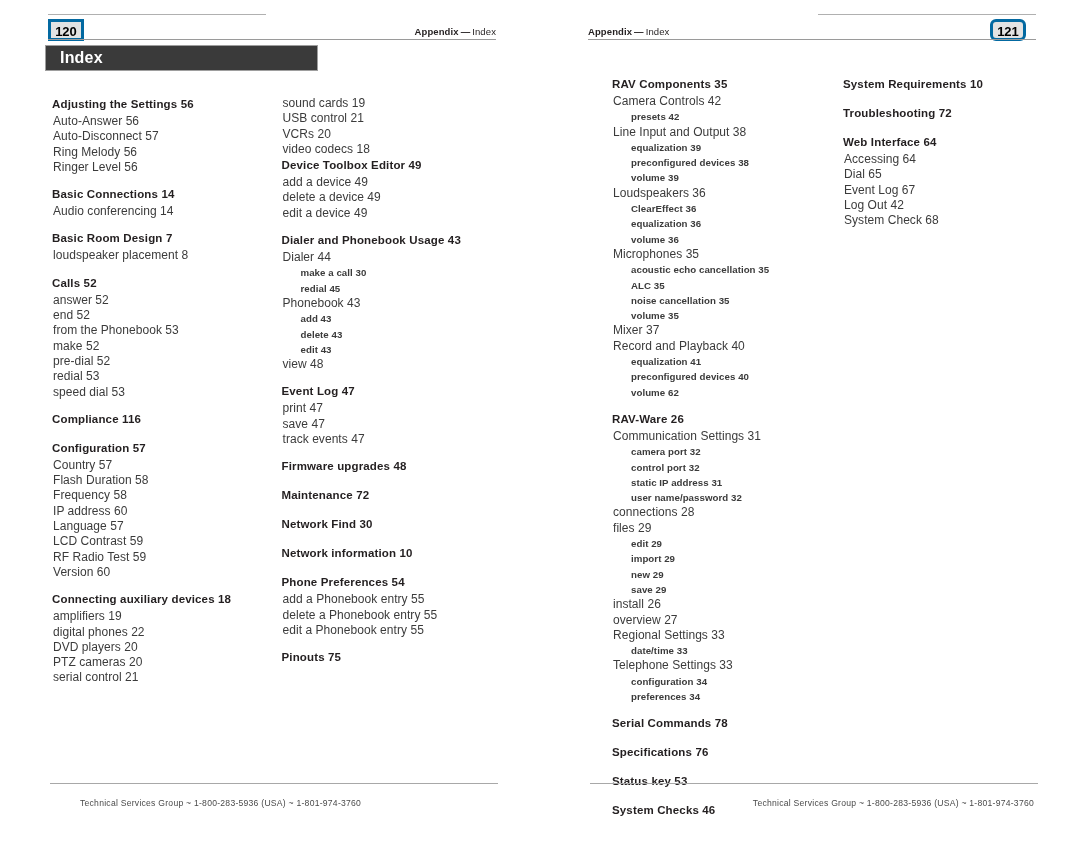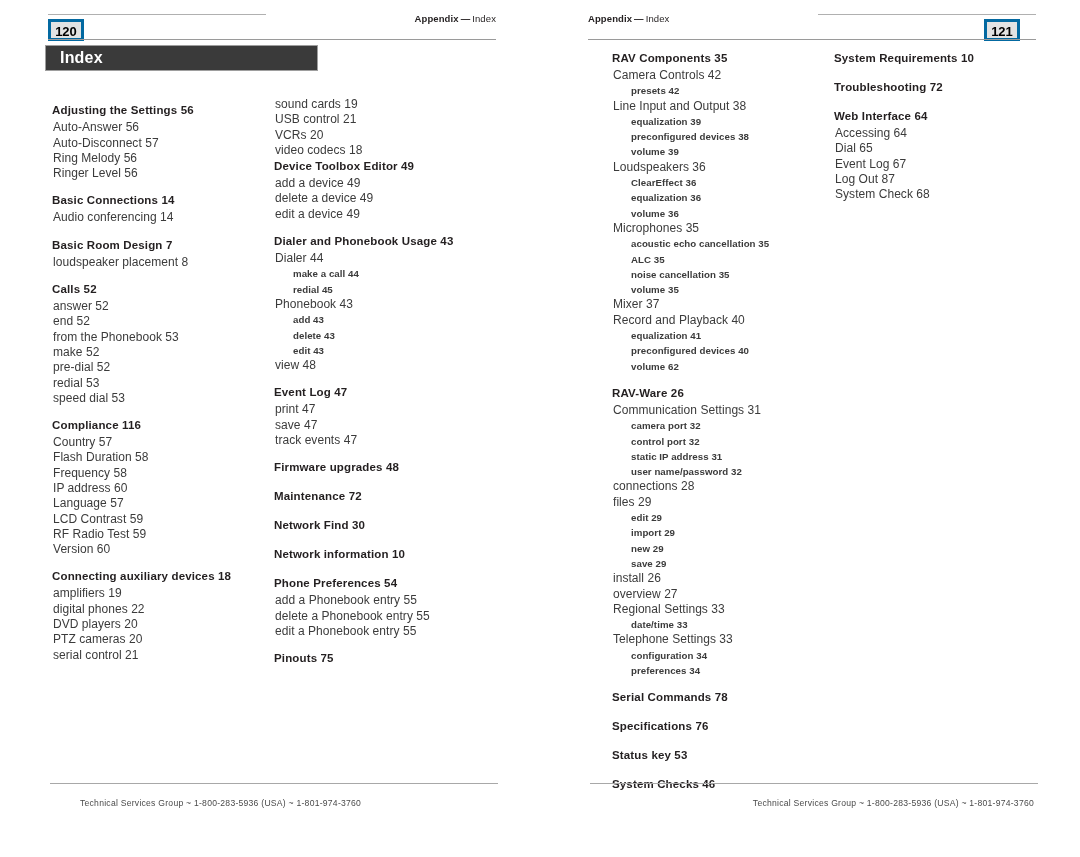--- a/index.html
+++ b/index.html
@@ -36,21 +36,21 @@
     background: #b0b0b0;
   }
   .header .botrule {
     position: absolute;
     bottom: 0;
     height: 1px;
     background: #9a9a9a;
   }
   .header .headtext {
     position: absolute;
-    bottom: 16px;
+    bottom: 3px;
     font-size: 9.5px;
     letter-spacing: .1px;
     white-space: nowrap;
     color: #231f20;
   }
   .header .headtext .strong { font-weight: bold; }
   .header .headtext .dash { font-weight: bold; padding: 0 2px; }
   .pagenum {
     position: absolute;
     bottom: -1px;
@@ -69,21 +69,21 @@
   .page-left .header { left: 48px; right: 44px; }
   .page-left .header .toprule { left: 0; width: 218px; }
   .page-left .header .botrule { left: 0; right: 0; }
   .page-left .pagenum { left: 0; }
   .page-left .headtext { right: 0; }
 
   
   .page-right .header { left: 48px; right: 44px; }
   .page-right .header .toprule { right: 0; width: 218px; }
   .page-right .header .botrule { left: 0; right: 0; }
-  .page-right .pagenum { right: 16px; }
+  .page-right .pagenum { right: 10px; border-radius: 6px; }
   .page-right .headtext { left: 0; }
 
   
   .titlebar {
     position: absolute;
     left: 45px;
     top: 45px;
     width: 273px;
     height: 26px;
     background: #3a3a3a;
@@ -96,23 +96,24 @@
     font-size: 16px;
     font-weight: bold;
     letter-spacing: .2px;
     padding-left: 14px;
   }
 
   
   .columns {
     position: absolute;
     display: flex;
-    gap: 0;
-  }
-  .page-left .columns  { left: 52px; top: 97px; width: 444px; align-items: center; }
+    gap: 9px;
+    margin-top: 26px;
+  }
+  .page-left .columns  { left: 52px; top: 70px; width: 444px; }
   .page-right .columns { left: 612px - 540px; top: 50px; width: 444px; }
   .page-right .columns { left: 72px; top: 50px; width: 448px; }
 
   .col { width: 216px; }
   .col + .col { margin-left: 6px; }
 
   .entry { margin: 0; }
   .entry.gap { margin-top: 11px; }
 
   .lvl0 {
@@ -199,20 +200,21 @@
           <div class="entry lvl1">loudspeaker placement 8</div>
           <div class="entry lvl0 gap">Calls 52</div>
           <div class="entry lvl1">answer 52</div>
           <div class="entry lvl1">end 52</div>
           <div class="entry lvl1">from the Phonebook 53</div>
           <div class="entry lvl1">make 52</div>
           <div class="entry lvl1">pre-dial 52</div>
           <div class="entry lvl1">redial 53</div>
           <div class="entry lvl1">speed dial 53</div>
           <div class="entry lvl0 gap">Compliance 116</div>
+          <div class="entry lvl0 gap">Configuration 57</div>
           <div class="entry lvl1">Country 57</div>
           <div class="entry lvl1">Flash Duration 58</div>
           <div class="entry lvl1">Frequency 58</div>
           <div class="entry lvl1">IP address 60</div>
           <div class="entry lvl1">Language 57</div>
           <div class="entry lvl1">LCD Contrast 59</div>
           <div class="entry lvl1">RF Radio Test 59</div>
           <div class="entry lvl1">Version 60</div>
           <div class="entry lvl0 gap">Connecting auxiliary devices 18</div>
           <div class="entry lvl1">amplifiers 19</div>
@@ -225,21 +227,21 @@
           <div class="entry lvl1">sound cards 19</div>
           <div class="entry lvl1">USB control 21</div>
           <div class="entry lvl1">VCRs 20</div>
           <div class="entry lvl1">video codecs 18</div>
           <div class="entry lvl0">Device Toolbox Editor 49</div>
           <div class="entry lvl1">add a device 49</div>
           <div class="entry lvl1">delete a device 49</div>
           <div class="entry lvl1">edit a device 49</div>
           <div class="entry lvl0 gap">Dialer and Phonebook Usage 43</div>
           <div class="entry lvl1">Dialer 44</div>
-          <div class="entry lvl2">make a call 44</div>
+          <div class="entry lvl2">make a call 30</div>
           <div class="entry lvl2">redial 45</div>
           <div class="entry lvl1">Phonebook 43</div>
           <div class="entry lvl2">add 43</div>
           <div class="entry lvl2">delete 43</div>
           <div class="entry lvl2">edit 43</div>
           <div class="entry lvl1">view 48</div>
           <div class="entry lvl0 gap">Event Log 47</div>
           <div class="entry lvl1">print 47</div>
           <div class="entry lvl1">save 47</div>
           <div class="entry lvl1">track events 47</div>
@@ -319,21 +321,21 @@
           <div class="entry lvl0 gap">Status key 53</div>
           <div class="entry lvl0 gap">System Checks 46</div>
         </div>
       <div class="col">
           <div class="entry lvl0">System Requirements 10</div>
           <div class="entry lvl0 gap">Troubleshooting 72</div>
           <div class="entry lvl0 gap">Web Interface 64</div>
           <div class="entry lvl1">Accessing 64</div>
           <div class="entry lvl1">Dial 65</div>
           <div class="entry lvl1">Event Log 67</div>
-          <div class="entry lvl1">Log Out 87</div>
+          <div class="entry lvl1">Log Out 42</div>
           <div class="entry lvl1">System Check 68</div>
         </div>
     </div>
 
     <div class="footer">
       <div class="rule"></div>
       <div class="ftext">Technical Services Group ~ 1-800-283-5936 (USA) ~ 1-801-974-3760</div>
     </div>
   </div>
 

